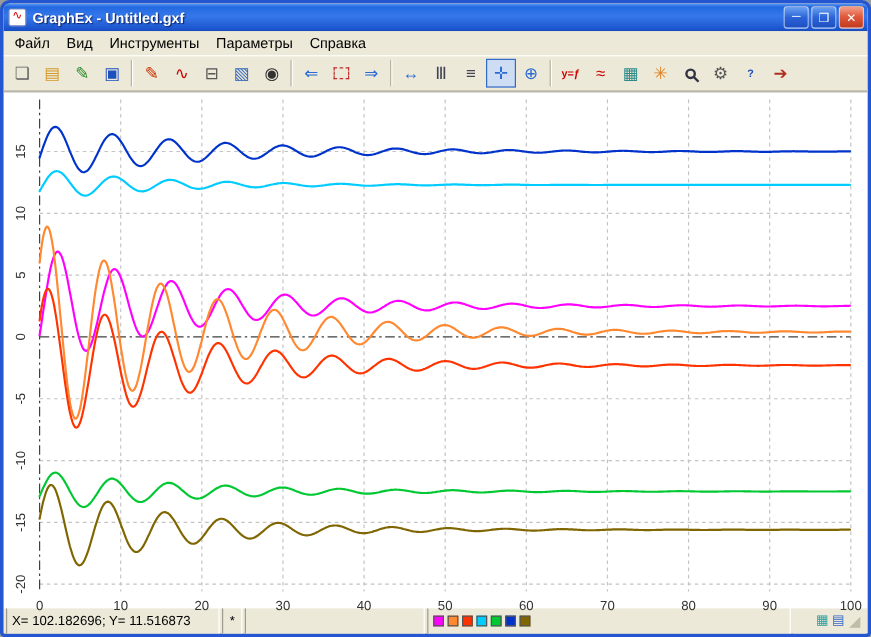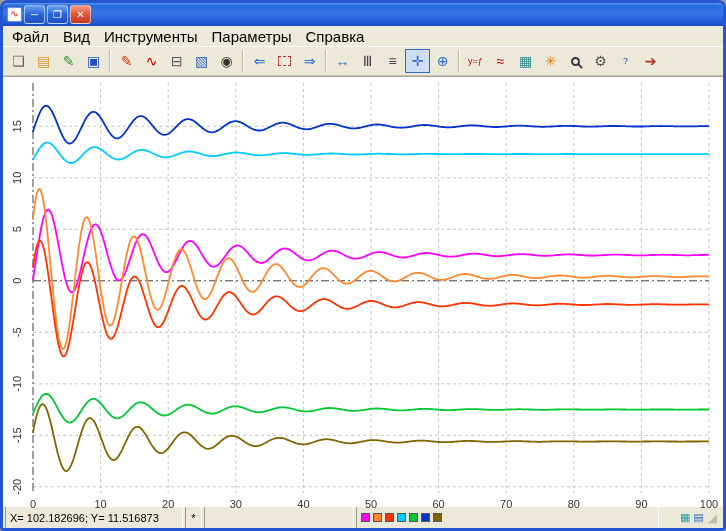--- a/index.html
+++ b/index.html
@@ -17,30 +17,30 @@
   .app-icon{width:15px;height:15px;background:#fff;border:1px solid #7a8ac0;border-radius:2px;
     color:#D00;font-size:10px;line-height:12px;text-align:center;flex:0 0 15px;}
   .title-text{flex:1;color:#fff;font-size:12px;font-weight:bold;padding-left:5px;
     text-shadow:1px 1px 1px rgba(0,0,50,.65);white-space:nowrap;}
   .win-btn{width:21px;height:19px;margin-left:2px;border-radius:3px;display:flex;align-items:center;
     justify-content:center;font-size:10px;color:#fff;border:1px solid rgba(255,255,255,.55);cursor:default;}
   .win-btn.minb,.win-btn.maxb{background:linear-gradient(180deg,#6AA2F2,#2B63D8 50%,#1E4FC0);}
   .win-btn.closeb{background:linear-gradient(180deg,#F0A088,#E25A3C 45%,#C03A20);}
   
   .menubar{height:20px;flex:0 0 20px;display:flex;align-items:center;background:#ECE9D8;
-    font-size:15px;color:#000;padding-left:2px;}
+    font-size:12px;color:#000;padding-left:2px;}
   .menu-item{padding:2px 7px;}
   
   .toolbar{height:30px;flex:0 0 30px;display:flex;align-items:center;background:#ECE9D8;
     border-top:1px solid #fff;border-bottom:1px solid #C9C5B2;padding:1px 3px;}
   .tbtn{width:25px;height:24px;display:flex;align-items:center;justify-content:center;
     background:transparent;border:1px solid transparent;padding:0;}
   .tbtn.active{background:#CFDDF4;border:1px solid #316AC5;}
   .icon{font-size:14px;line-height:1;}
-  .icon.small{font-size:9px;font-weight:normal;}
+  .icon.small{font-size:9px;font-weight:bold;}
   .dashed-box{width:13px;height:10px;border:1px dashed #C03030;}
   .magnifier{width:9px;height:9px;border:2px solid #334;border-radius:50%;position:relative;}
   .magnifier::after{content:"";position:absolute;width:6px;height:2px;background:#334;
     right:-5px;bottom:-3px;transform:rotate(45deg);}
   .tsep{width:2px;height:22px;margin:0 3px;border-left:1px solid #B8B4A2;border-right:1px solid #fff;}
   
   .chart-area{flex:1;background:#fff;position:relative;border-top:1px solid #A9A59A;}
   .chart-area svg{position:absolute;left:0;top:0;}
   svg text{font-family:"Liberation Sans",sans-serif;font-size:11px;fill:#333;}
   
@@ -57,20 +57,21 @@
   .sb-icon{font-size:11px;line-height:1;}
   .grip{font-size:12px;color:#C0BCA8;line-height:1;margin-left:1px;}
 </style>
 </head>
 <body>
 
 <div class="window">
 
   <div class="titlebar">
     <span class="app-icon">∿</span>
+    <span class="title-text">GraphEx - Untitled.gxf</span>
     <span class="win-btn minb">─</span>
     <span class="win-btn maxb">❐</span>
     <span class="win-btn closeb">✕</span>
   </div>
 
   <div class="menubar" id="menubar">
       <span class="menu-item">Файл</span>
       <span class="menu-item">Вид</span>
       <span class="menu-item">Инструменты</span>
       <span class="menu-item">Параметры</span>

